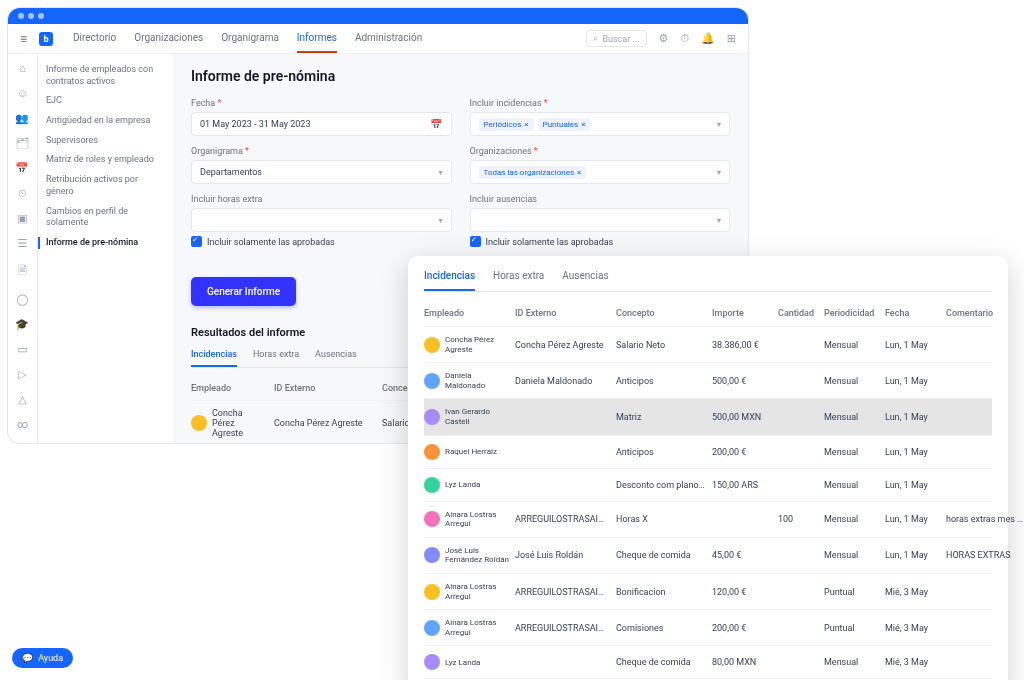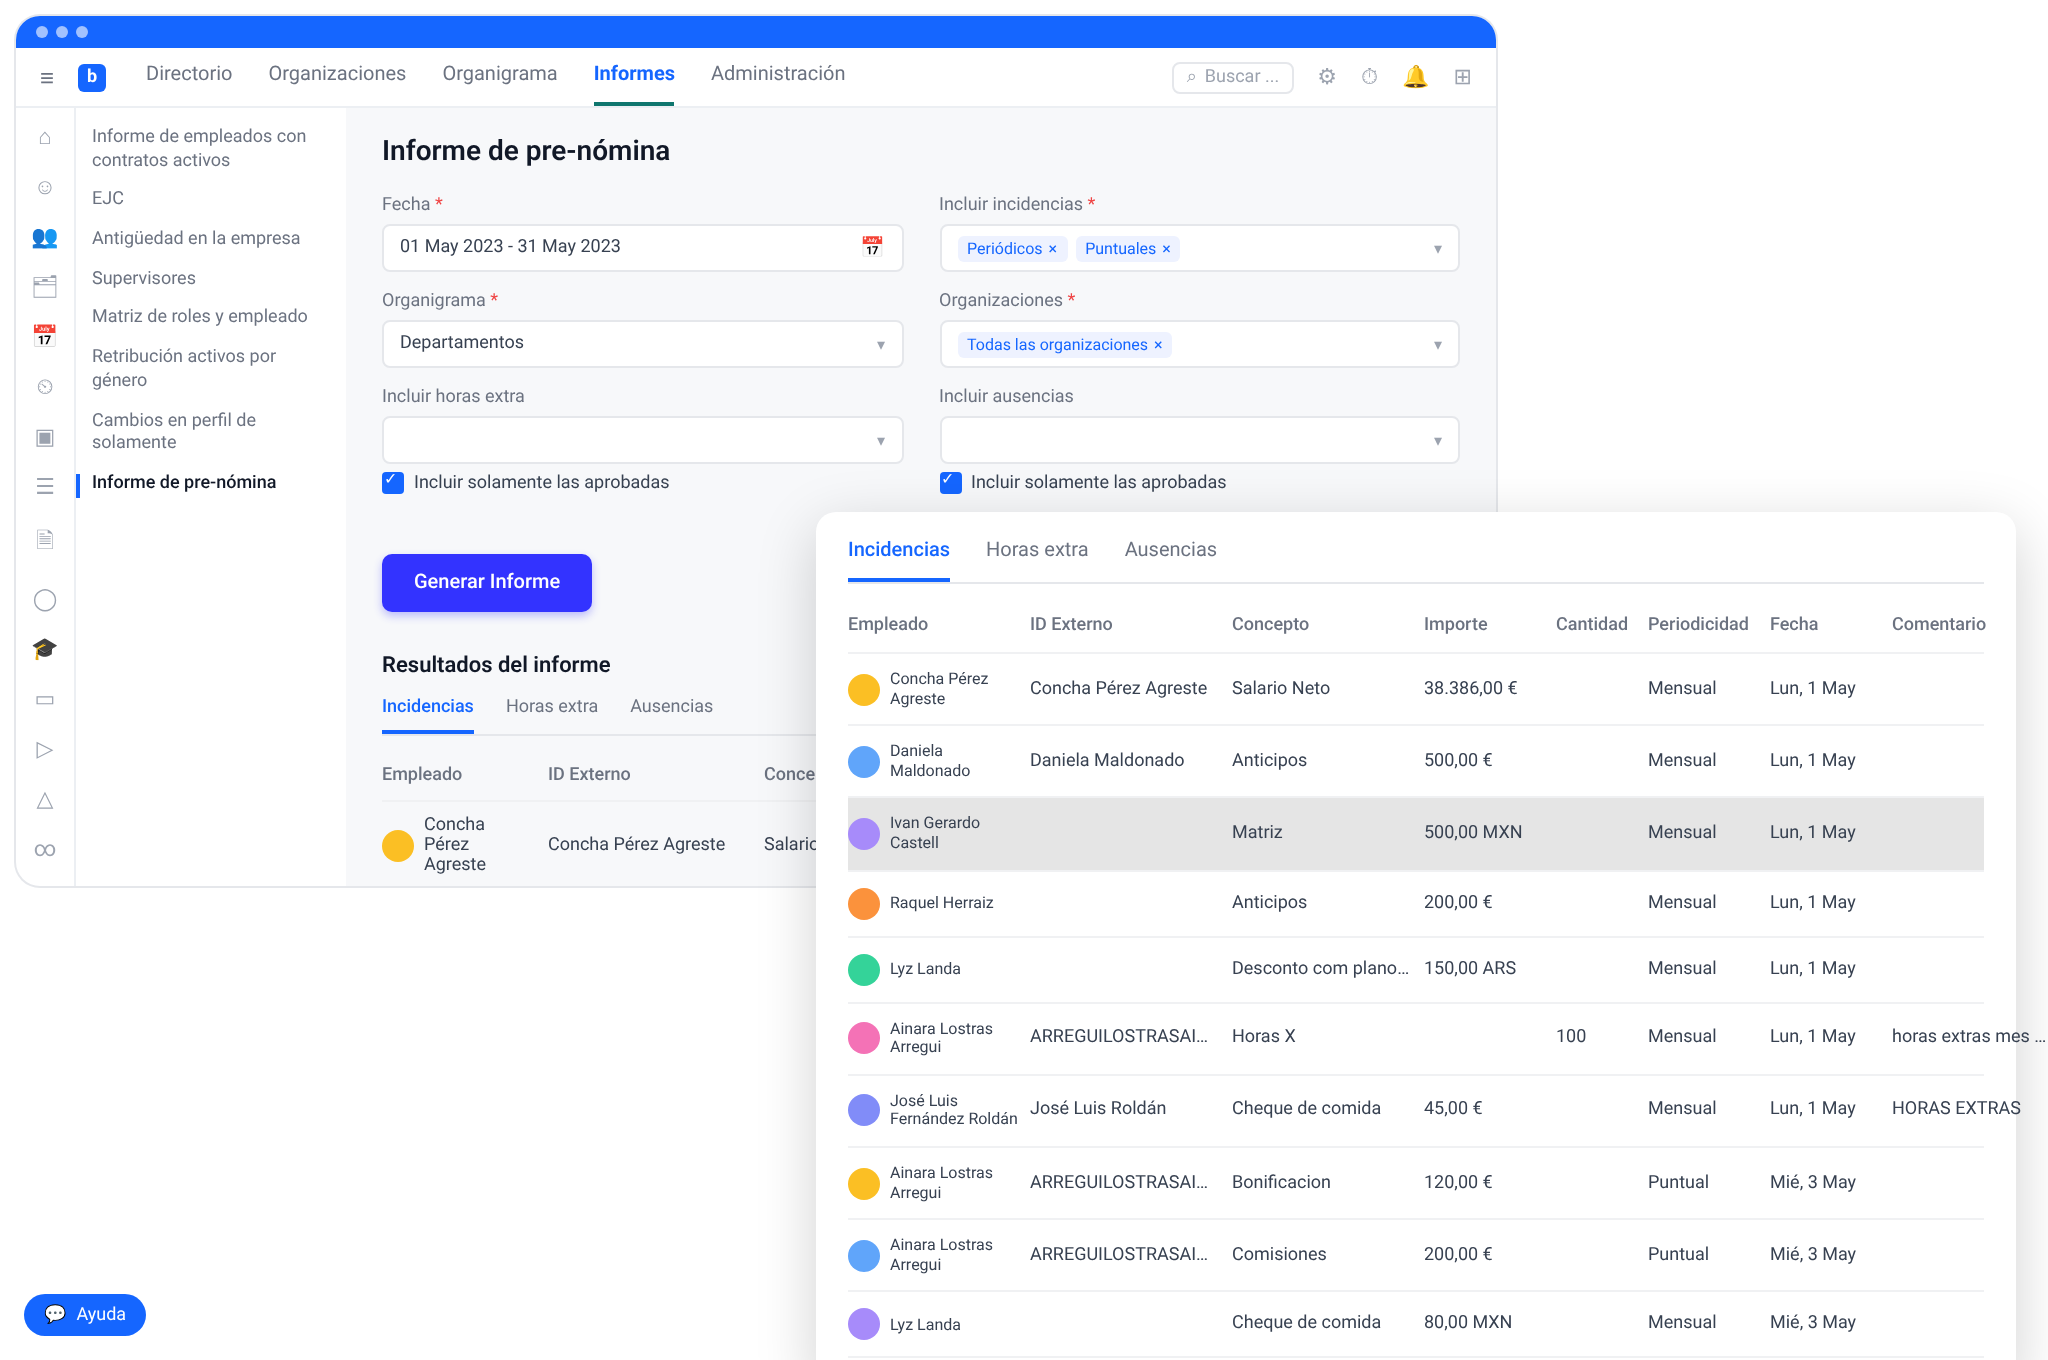--- a/index.html
+++ b/index.html
@@ -5,21 +5,21 @@
 *{box-sizing:border-box;margin:0;padding:0;font-family:-apple-system,BlinkMacSystemFont,"Segoe UI",Roboto,sans-serif}
 body{background:#fff;width:1024px;height:680px;position:relative;overflow:hidden}
 .app-window{position:absolute;top:8px;left:8px;width:740px;height:435px;background:#fff;border-radius:12px;box-shadow:0 0 0 1px #e5e7eb;overflow:hidden;display:flex;flex-direction:column}
 .titlebar{height:16px;background:#1566ff;display:flex;align-items:center;padding-left:10px;gap:4px}
 .tdot{width:6px;height:6px;border-radius:50%;background:rgba(255,255,255,.6)}
 .topbar{height:30px;display:flex;align-items:center;border-bottom:1px solid #eceff3;padding:0 12px;gap:12px}
 .burger{color:#6b7280;font-size:12px}
 .logo{width:14px;height:14px;background:#1566ff;border-radius:3px;display:flex;align-items:center;justify-content:center;color:#fff;font-size:9px;font-weight:700}
 .tnav{display:flex;gap:18px;margin-left:8px}
 .tnav-item{font-size:10px;color:#6b7280;padding:8px 0;cursor:pointer}
-.tnav-item.active{color:#1566ff;border-bottom:2px solid #0f766e;font-weight:700}
+.tnav-item.active{color:#1566ff;border-bottom:2px solid #c2410c;font-weight:400}
 .tspacer{flex:1}
 .search{display:flex;align-items:center;gap:4px;border:1px solid #e5e7eb;border-radius:4px;padding:2px 6px;font-size:9px;color:#9ca3af}
 .ticon{color:#9ca3af;font-size:11px}
 .body{flex:1;display:flex;min-height:0}
 .iconrail{width:30px;border-right:1px solid #eceff3;display:flex;flex-direction:column;align-items:center;padding-top:8px;gap:12px}
 .iconrail span{color:#9ca3af;font-size:11px}
 .reportnav{width:135px;padding:10px 8px;display:flex;flex-direction:column;gap:8px}
 .rnav-item{font-size:9px;color:#6b7280;line-height:1.3;cursor:pointer}
 .rnav-item.active{color:#111827;font-weight:500;border-left:2px solid #1566ff;padding-left:6px;margin-left:-8px}
 .main{flex:1;background:#f7f8fa;padding:14px 18px;overflow:hidden;position:relative}

